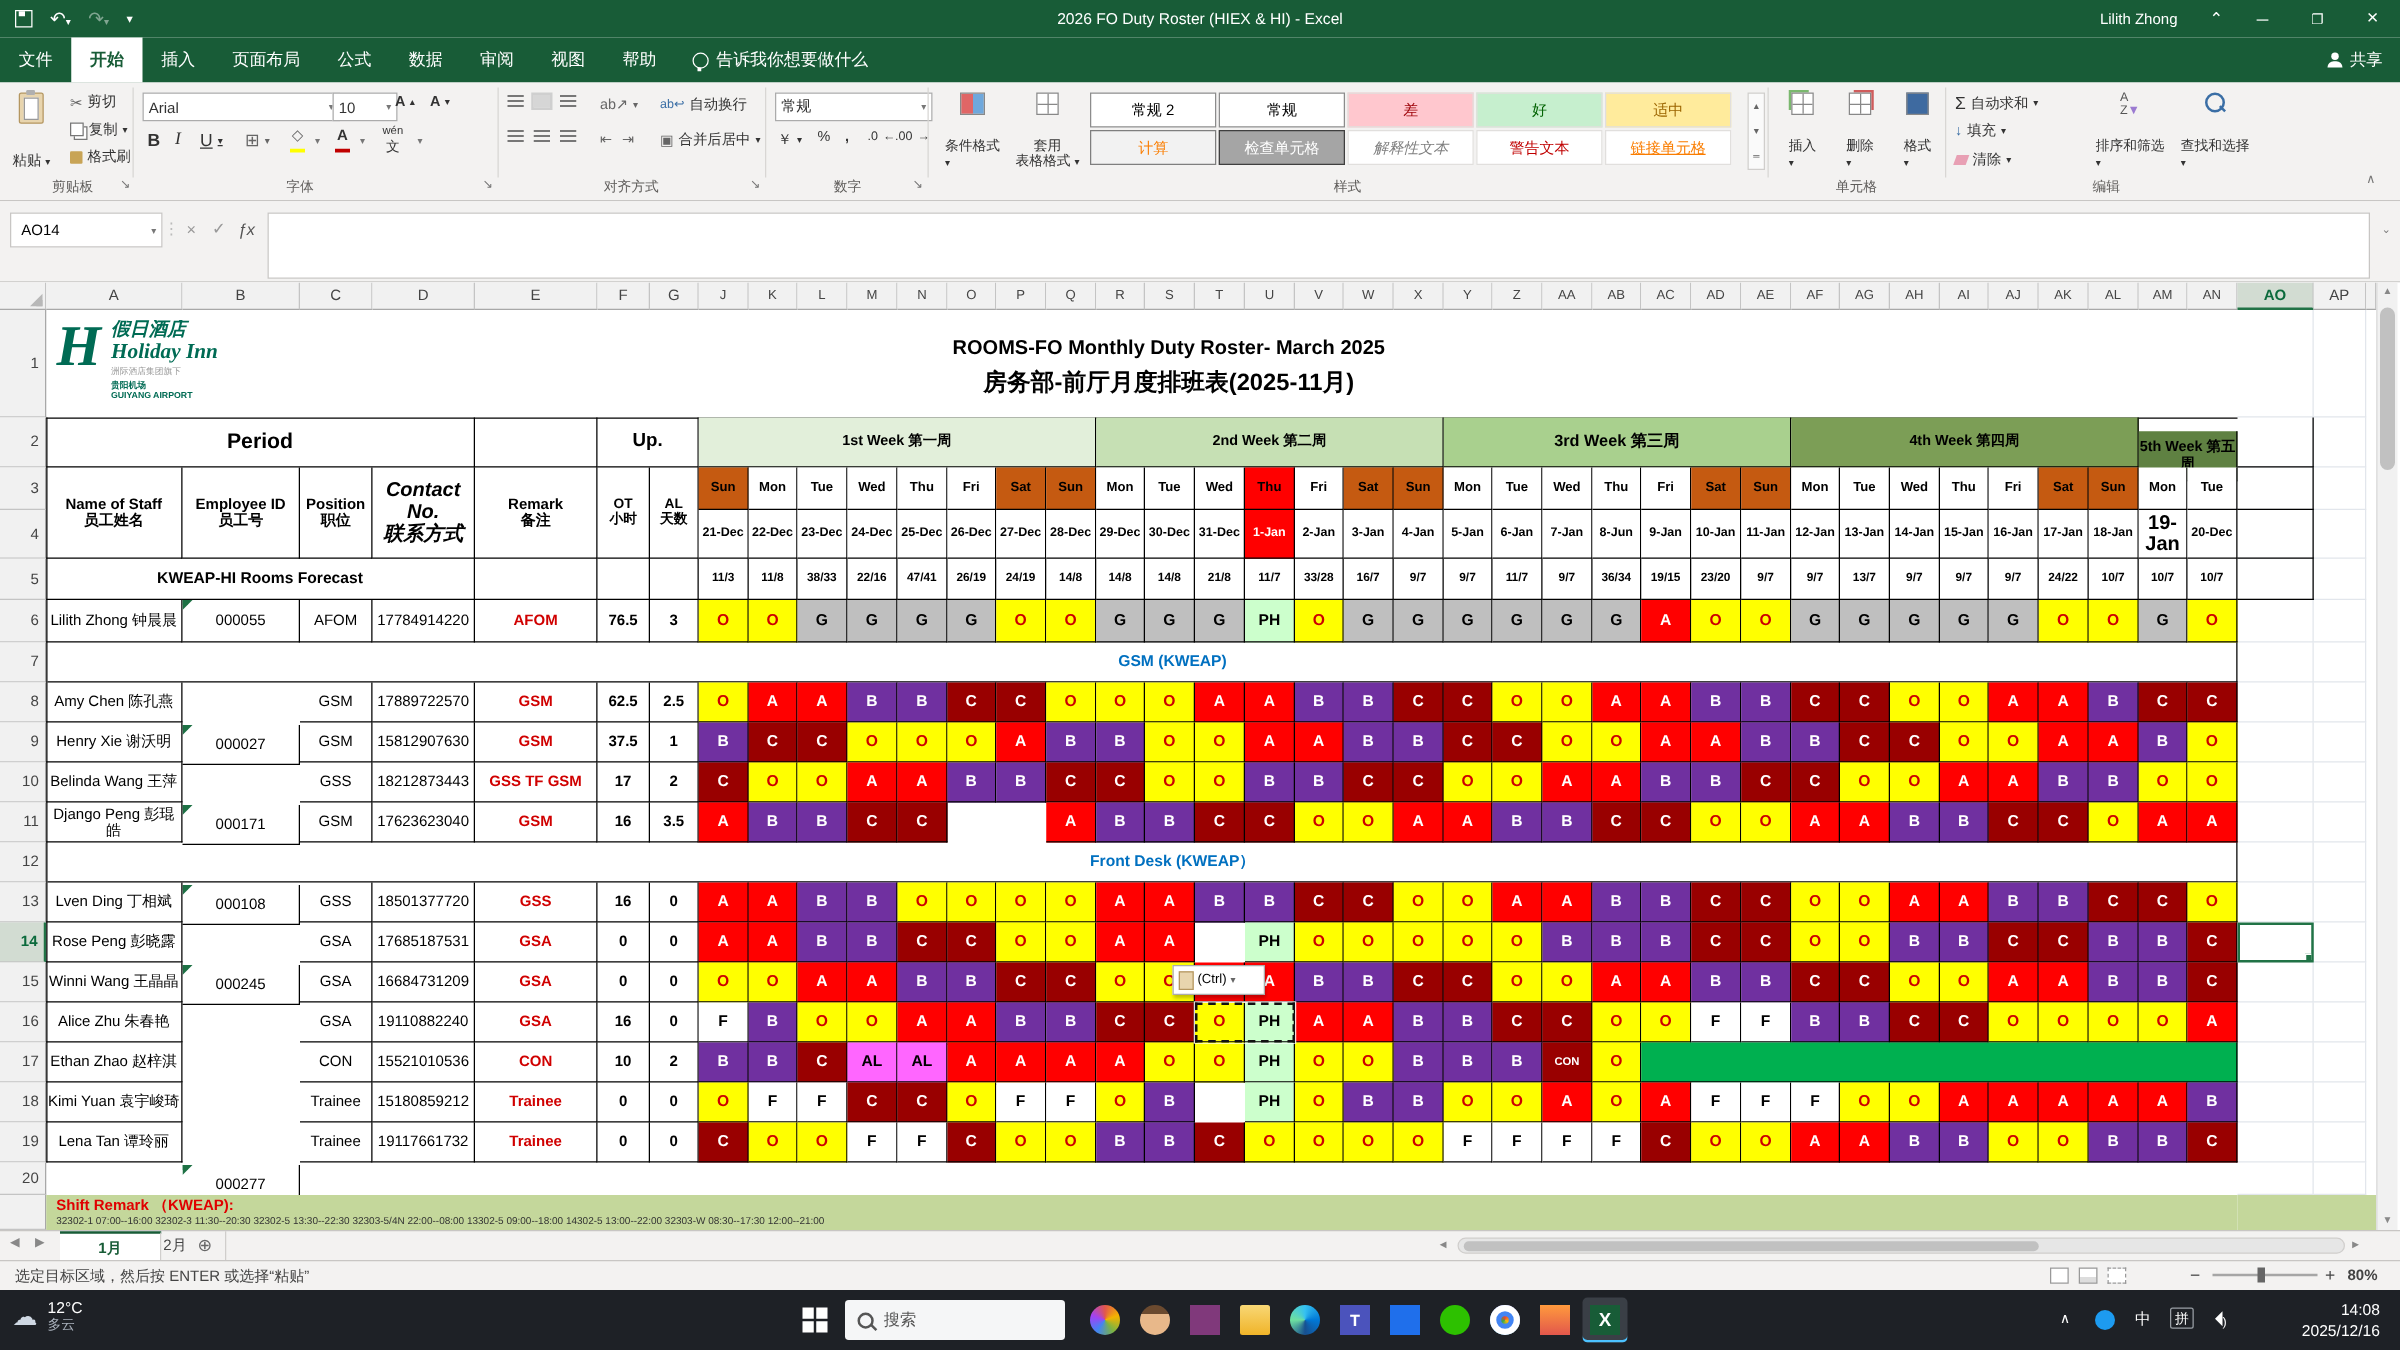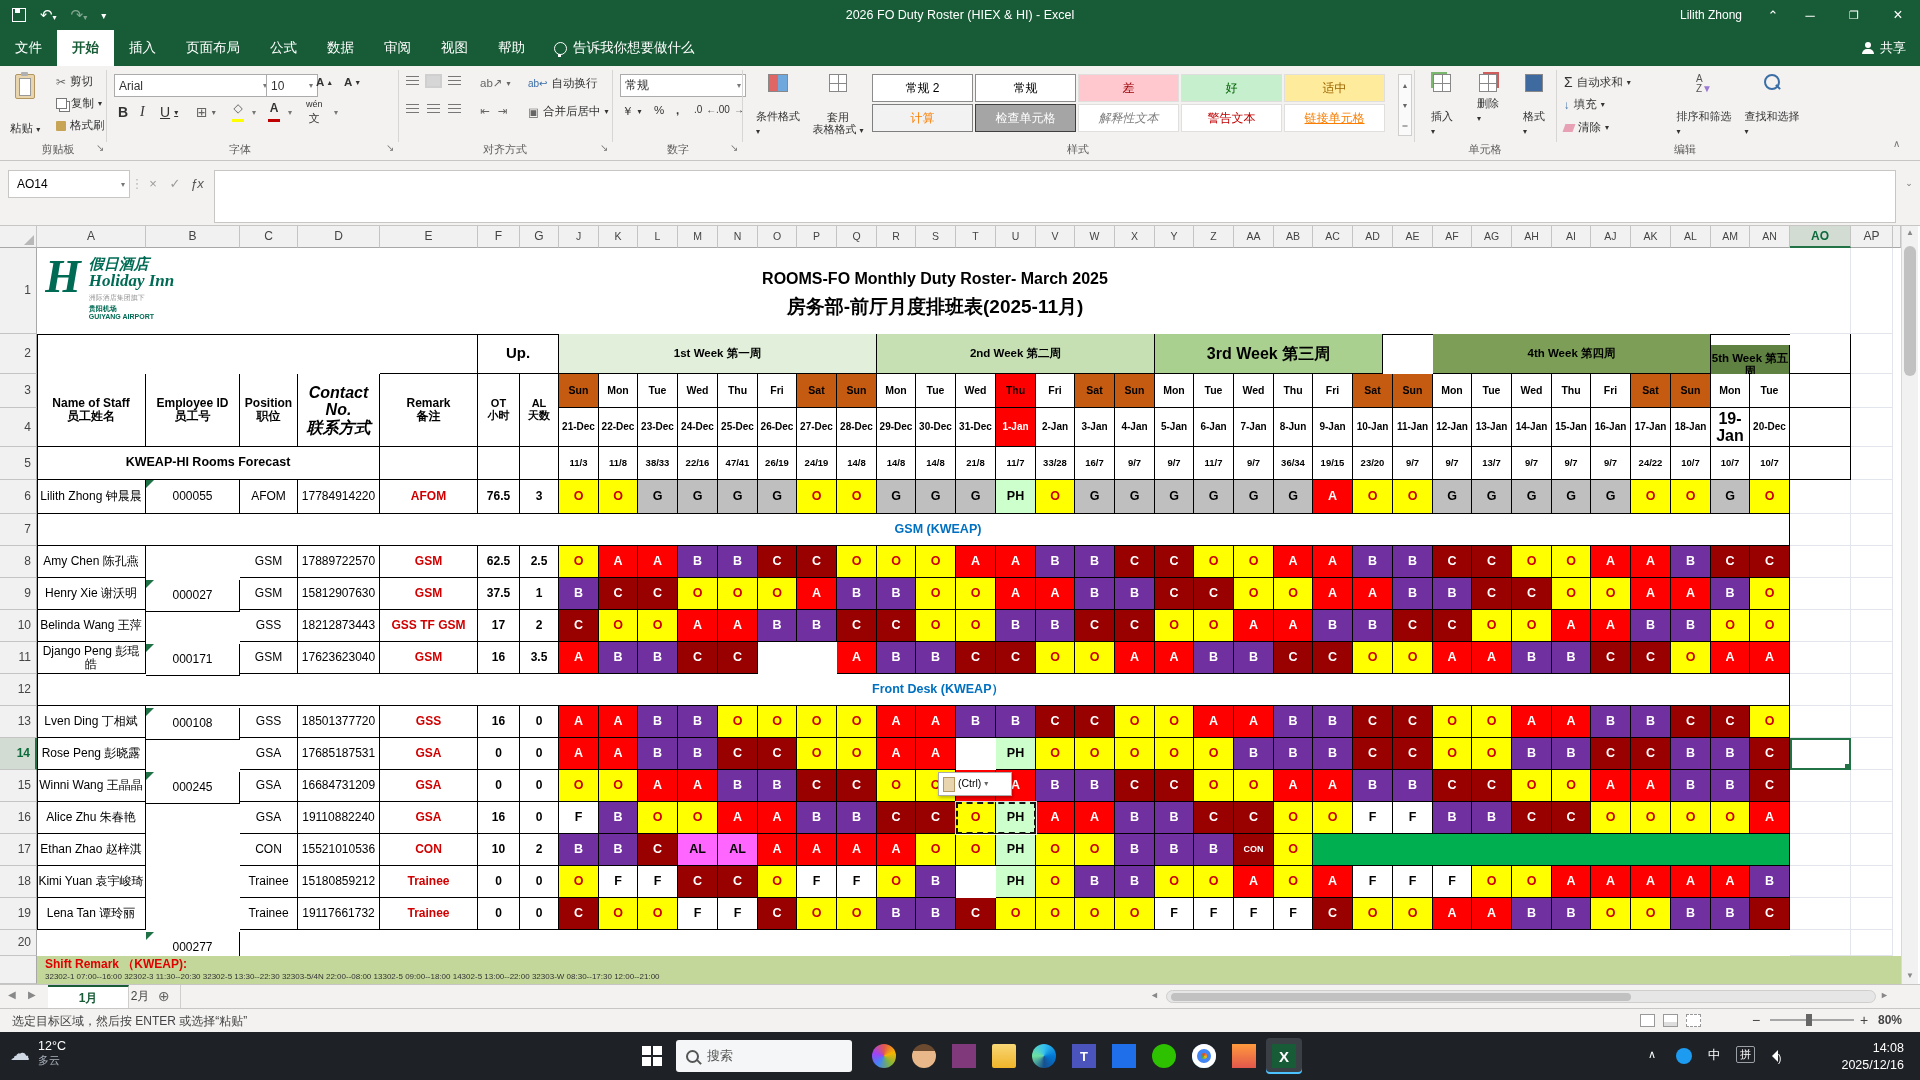--- a/index.html
+++ b/index.html
@@ -225,21 +225,21 @@
       <span>▼</span>
       <span>═</span>
     </div>
   <div class="rlabel" style="left:1048px;width:60px;">样式</div>
   <div class="rsep" style="left:1414px;"></div>
 
   <div class="rbtn" style="left:1422px;top:8px;flex-direction:column;height:62px;justify-content:space-between;width:40px;">
       <span class="grid9" style="box-shadow:-3px -3px 0 -1px #7AB86E;"></span>
       <span style="font-size:11px;"><span>插入</span><br><span style="font-size:8px;">▾</span></span>
     </div>
-  <div class="rbtn" style="left:1468px;top:8px;flex-direction:column;height:62px;justify-content:flex-start;width:40px;">
+  <div class="rbtn" style="left:1468px;top:8px;flex-direction:column;height:62px;justify-content:space-between;width:40px;">
       <span class="grid9" style="box-shadow:3px -3px 0 -1px #D05C5C;"></span>
       <span style="font-size:11px;"><span>删除</span><br><span style="font-size:8px;">▾</span></span>
     </div>
   <div class="rbtn" style="left:1514px;top:8px;flex-direction:column;height:62px;justify-content:space-between;width:40px;">
       <span class="grid9" style="background:#3e6aa0;"></span>
       <span style="font-size:11px;"><span>格式</span><br><span style="font-size:8px;">▾</span></span>
     </div>
   <div class="rlabel" style="left:1455px;width:60px;">单元格</div>
   <div class="rsep" style="left:1556px;"></div>
 
@@ -397,25 +397,26 @@
     <div class="cell lg" style="left: 1851px; top: 640px; width: 42px; height: 32px; font-size: 12px;"></div>
     <div class="cell lg" style="left: 1790px; top: 672px; width: 61px; height: 32px; font-size: 12px;"></div>
     <div class="cell lg" style="left: 1851px; top: 672px; width: 42px; height: 32px; font-size: 12px;"></div>
     <div class="cell lg" style="left: 1790px; top: 704px; width: 61px; height: 26px; font-size: 12px;"></div>
     <div class="cell lg" style="left: 1851px; top: 704px; width: 42px; height: 26px; font-size: 12px;"></div>
     <div class="cell " style="left: 45px; top: 30px; width: 250px; height: 92px; font-size: 12px; justify-content: flex-start; align-items: flex-start;"><span style="font-family:'Liberation Serif',serif;font-style:italic;font-weight:bold;font-size:46px;color:#006B54;line-height:.9;">H</span><span style="display:flex;flex-direction:column;margin-left:8px;text-align:left;"><span style="color:#006B54;font-weight:bold;font-size:15px;font-style:italic;">假日酒店</span><span style="color:#006B54;font-weight:bold;font-size:17px;font-style:italic;font-family:'Liberation Serif',serif;">Holiday Inn</span><span style="color:#999;font-size:7px;margin-top:3px;">洲际酒店集团旗下</span><span style="color:#006B54;font-size:7px;font-weight:bold;margin-top:4px;">贵阳机场<br>GUIYANG AIRPORT</span></span></div>
     <div class="cell " style="left: 560px; top: 40px; width: 750px; height: 26px; font-size: 16px; font-weight: bold;">ROOMS-FO Monthly Duty Roster- March 2025</div>
     <div class="cell " style="left: 560px; top: 66px; width: 750px; height: 30px; font-size: 19px; font-weight: bold;">房务部-前厅月度排班表(2025-11月)</div>
     <div class="cell " style="left: 37px; top: 108px; width: 1753px; height: 1px; font-size: 12px; background: rgb(0, 0, 0);"></div>
     <div class="cell " style="left: 37px; top: 108px; width: 1px; height: 596px; font-size: 12px; background: rgb(0, 0, 0);"></div>
+    <div class="cell tc" style="left: 37px; top: 108px; width: 343px; height: 40px; font-size: 17px; font-weight: bold;">Period</div>
     <div class="cell tc" style="left: 380px; top: 108px; width: 98px; height: 40px; font-size: 12px;"></div>
     <div class="cell tc" style="left: 478px; top: 108px; width: 81px; height: 40px; font-size: 15px; font-weight: bold;">Up.</div>
     <div class="cell tc" style="left: 559px; top: 108px; width: 318px; height: 40px; background: rgb(226, 239, 218); font-size: 11.5px; font-weight: bold;">1st Week 第一周</div>
     <div class="cell tc" style="left: 877px; top: 108px; width: 278px; height: 40px; background: rgb(198, 224, 180); font-size: 11.5px; font-weight: bold;">2nd Week 第二周</div>
-    <div class="cell tc" style="left: 1155px; top: 108px; width: 228px; height: 40px; background: rgb(169, 208, 142); font-size: 16px; font-weight: bold;">3rd Week 第三周</div>
+    <div class="cell tc" style="left: 1155px; top: 108px; width: 278px; height: 40px; background: rgb(169, 208, 142); font-size: 13px; font-weight: bold;">3rd Week 第三周</div>
     <div class="cell tc" style="left: 1433px; top: 108px; width: 278px; height: 40px; background: rgb(124, 158, 86); font-size: 11.5px; font-weight: bold;">4th Week 第四周</div>
     <div class="cell tc" style="left: 1711px; top: 108px; width: 79px; height: 40px; background: rgb(95, 129, 66); font-size: 11.5px; font-weight: bold; margin-top: 11px;">5th Week 第五周</div>
     <div class="cell tc" style="left: 37px; top: 148px; width: 109px; height: 73px; font-size: 12px; font-weight: bold;">Name of Staff
 员工姓名</div>
     <div class="cell tc" style="left: 146px; top: 148px; width: 94px; height: 73px; font-size: 12px; font-weight: bold;">Employee ID
 员工号</div>
     <div class="cell tc" style="left: 240px; top: 148px; width: 58px; height: 73px; font-size: 12px; font-weight: bold;">Position
 职位</div>
     <div class="cell tc" style="left: 298px; top: 148px; width: 82px; height: 73px; font-size: 16px; font-weight: bold; font-style: italic;">Contact No.
 联系方式</div>

